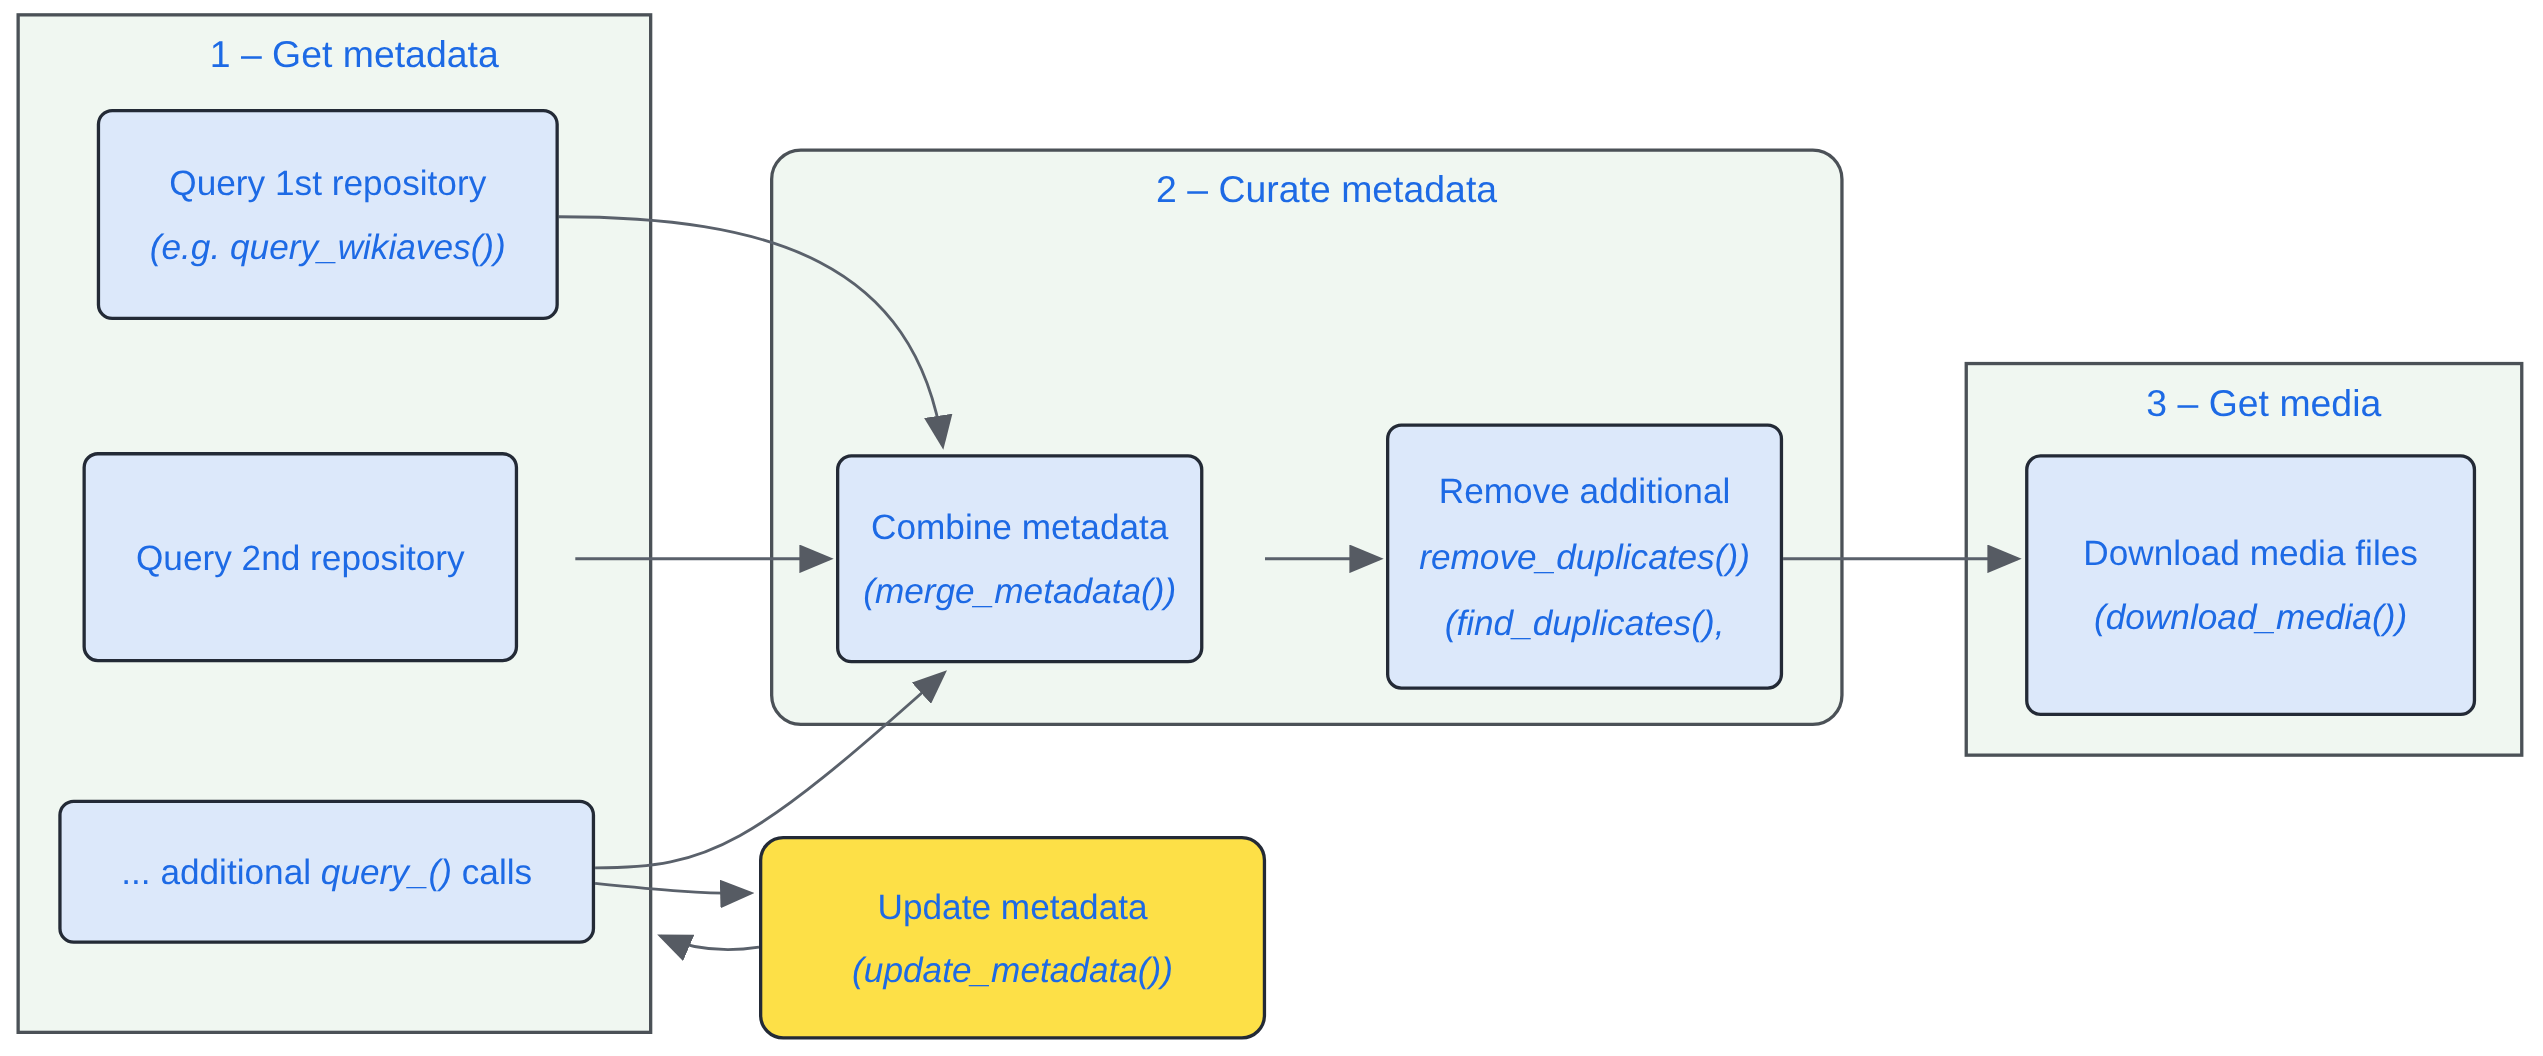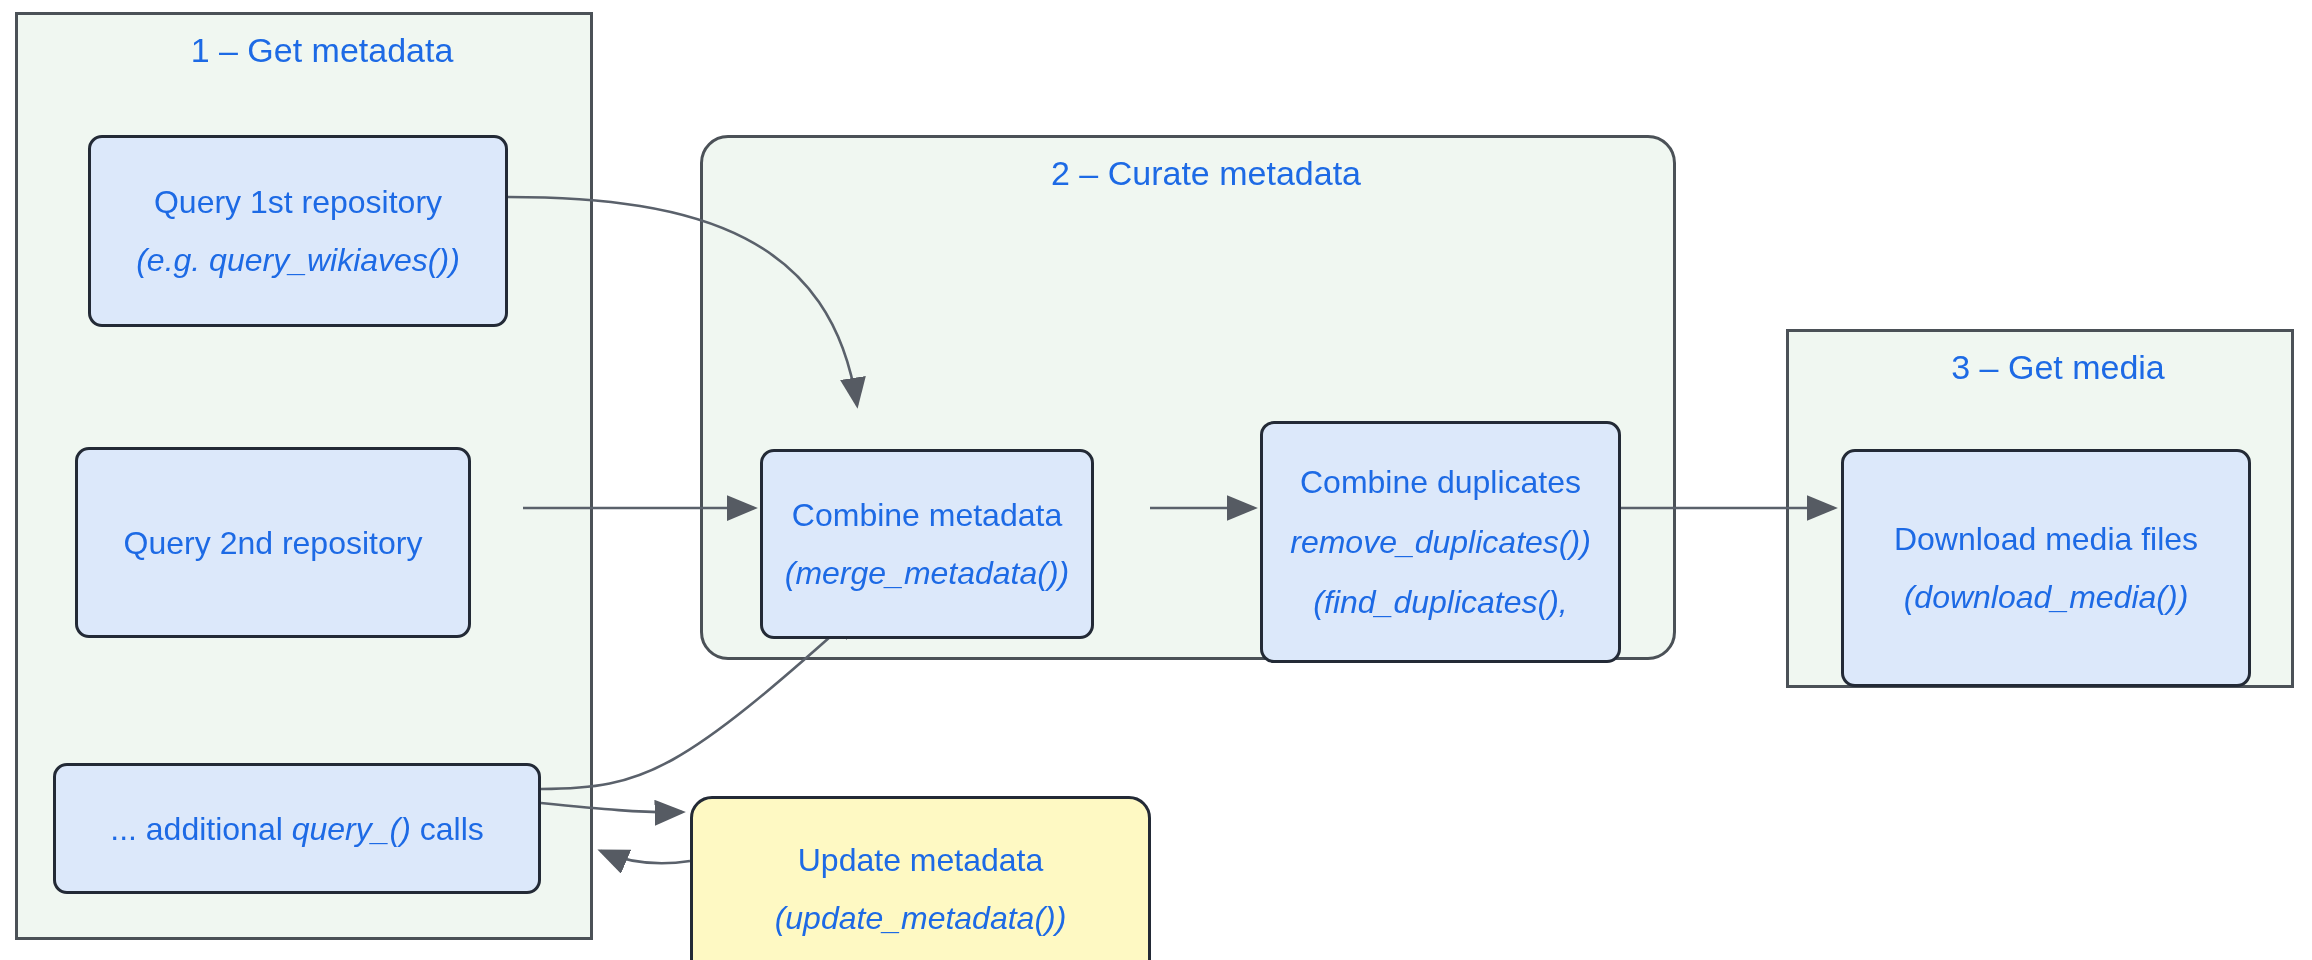--- a/index.html
+++ b/index.html
@@ -11,24 +11,24 @@
     position:absolute; background:#f0f7f1; border:3px solid #4b5157;
     box-sizing:border-box; z-index:1;
   }
   .group-title {
     position:absolute; top:16px; left:0; right:0; text-align:center;
     font-size:34px; color:#1d6ae5; z-index:2;padding-left:36px;
   }
   .node {
     position:absolute; display:flex; flex-direction:column; justify-content:center;
     align-items:center; box-sizing:border-box; z-index:3; text-align:center;
-    color:#1d6ae5; font-size:32px; line-height:58px;margin-top:36px;
+    color:#1d6ae5; font-size:32px; line-height:58px;
   }
   .node.blue  { background:#dce8fa; border:3px solid #232a36; border-radius:14px; }
-  .node.plain { background:#fef9c3; border:3px solid #232a36; border-radius:22px; }
+  .node.plain { background:#fde047; border:3px solid #232a36; border-radius:22px; }
   .nl { white-space:pre; }
   .italic { font-style:italic; }
   #g1 { left:15px;   top:12px;  width:578px; height:928px; }
   #g2 { left:700px;  top:135px; width:976px; height:525px;border-radius:28px; }
   #g3 { left:1786px; top:329px; width:508px; height:359px; }
   #n-query1     { left:88px;   top:99px;  width:420px; height:192px; }
   #n-query2     { left:75px;   top:411px; width:396px; height:191px; }
   #n-additional { left:53px;   top:727px; width:488px; height:131px; }
   #n-combine    { left:760px;  top:413px; width:334px; height:190px; }
   #n-remove     { left:1260px; top:385px; width:361px; height:242px; line-height:60px; }
@@ -82,21 +82,21 @@
   <div class="node blue" id="n-additional">
     <div class="nl"><span>... additional </span><span class="italic">query_()</span><span> calls</span></div>
   </div>
 
   <div class="node blue" id="n-combine">
     <div class="nl">Combine metadata</div>
     <div class="nl italic">(merge_metadata())</div>
   </div>
 
   <div class="node blue" id="n-remove">
-    <div class="nl">Combine duplicates</div>
+    <div class="nl">Remove additional</div>
     <div class="nl italic">remove_duplicates())</div>
     <div class="nl italic">(find_duplicates(),</div>
   </div>
 
   <div class="node blue" id="n-download">
     <div class="nl">Download media files</div>
     <div class="nl italic">(download_media())</div>
   </div>
 
   <div class="node plain" id="n-update">

